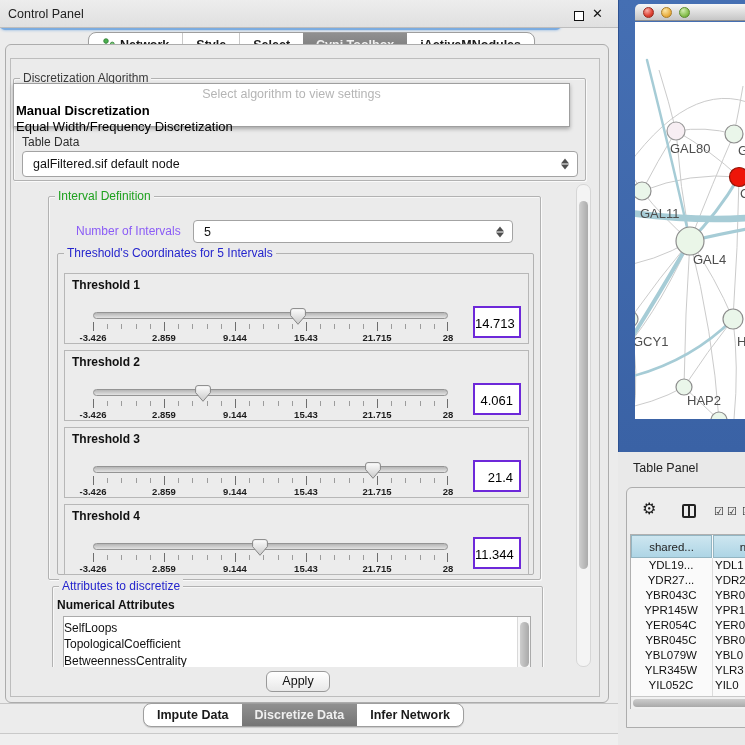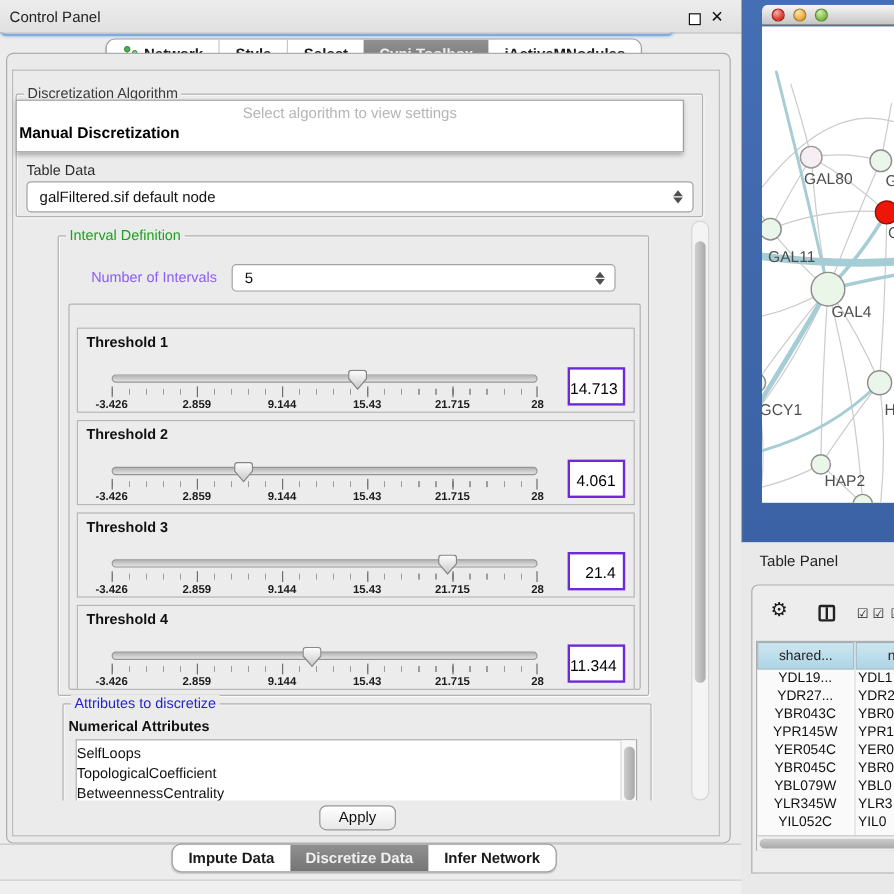--- a/index.html
+++ b/index.html
@@ -168,20 +168,21 @@
     <div class="outer-panel"></div>
     <div class="inner-panel"></div>
 
     <div class="group disc-group" style="background:#ebebeb;">
       <div class="group-label gl-dark">Discretization Algorithm</div>
     </div>
     <div class="ghost-combo"></div>
     <div class="popup">
       <div class="ph">Select algorithm to view settings</div>
       <div class="it b">Manual Discretization</div>
+      <div class="it">Equal Width/Frequency Discretization</div>
     </div>
 
     <div class="tabledata-label">Table Data</div>
     <div class="combo table-combo">
       <span class="cval">galFiltered.sif default node</span>
       <span class="stepper">
           <i class="up"></i>
           <i class="dn"></i>
         </span>
     </div>
@@ -193,20 +194,21 @@
         <div class="noi-label">Number of Intervals</div>
         <div class="combo noi-combo">
           <span class="cval">5</span>
           <span class="stepper">
               <i class="up"></i>
               <i class="dn"></i>
             </span>
         </div>
 
         <div class="thr-group">
+          <div class="group-label gl-blue">Threshold's Coordinates for 5 Intervals</div>
 
             <div class="threshold-panel" style="top: 19px;">
               <div class="thr-label">Threshold 1</div>
               <div class="slider">
                 <div class="slider-track"></div>
                 <svg class="slider-thumb" width="16" height="17" viewBox="0 0 16 17" style="left: 57.7197%;">
                   <path d="M3,0.6 H13 Q15.4,0.6 15.4,3 V7.6 L8,16.3 L0.6,7.6 V3 Q0.6,0.6 3,0.6 Z" fill="url(#thumbGrad)" stroke="#868686" stroke-width="1"></path>
                 </svg>
                 <div class="ticks">
                   <div class="minor"></div>

